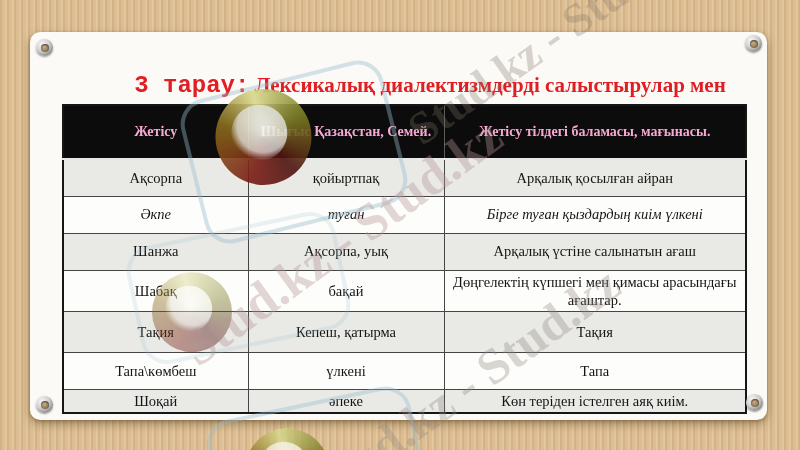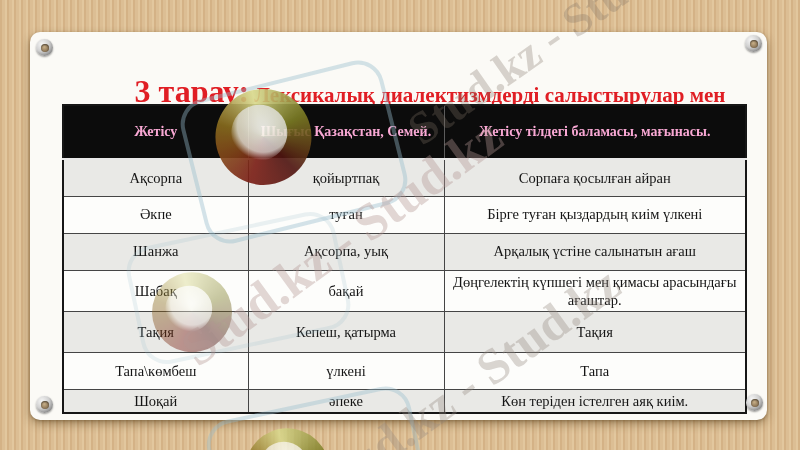--- a/index.html
+++ b/index.html
@@ -29,21 +29,21 @@
   .grommet.tl{left:36px;top:39px;}
   .grommet.tr{left:745px;top:35px;}
   .grommet.bl{left:36px;top:396px;}
   .grommet.br{left:746px;top:394px;}
   
   .title{
     position:absolute;left:40px;top:38px;width:720px;
     text-align:center;color:var(--title-red,#e01e24);
     font-weight:bold;line-height:1.35;
   }
-  .title .prefix{font-size:32px;}
+  .title .prefix{font-size:24px;font-family:Liberation Mono, monospace;}
   .title .rest{font-size:21px;}
   .title .line2{font-size:21px;}
   
   table.dialect{
     position:absolute;left:32px;top:72px;width:683px;
     border-collapse:collapse;table-layout:fixed;
     font-size:14.5px;color:#151515;
     border:2px solid #161616;
   }
   table.dialect th, table.dialect td{
@@ -103,23 +103,23 @@
         <tr>
             <th>Жетісу</th>
             <th>Шығыс Қазақстан, Семей.</th>
             <th>Жетісу тілдегі баламасы, мағынасы.</th>
           </tr>
       </thead>
       <tbody>
           <tr style="height: 37px;">
             <td>Ақсорпа</td>
             <td>қойыртпақ</td>
-            <td>Сорпаға қосылған айран</td>
+            <td>Арқалық қосылған айран</td>
           </tr>
-          <tr style="height: 37px;">
+          <tr style="height: 37px; font-style: italic;">
             <td>Әкпе</td>
             <td>туған</td>
             <td>Бірге туған қыздардың киім үлкені</td>
           </tr>
           <tr style="height: 37px;">
             <td>Шанжа</td>
             <td>Ақсорпа, уық</td>
             <td>Арқалық үстіне салынатын ағаш</td>
           </tr>
           <tr style="height: 40px;">

